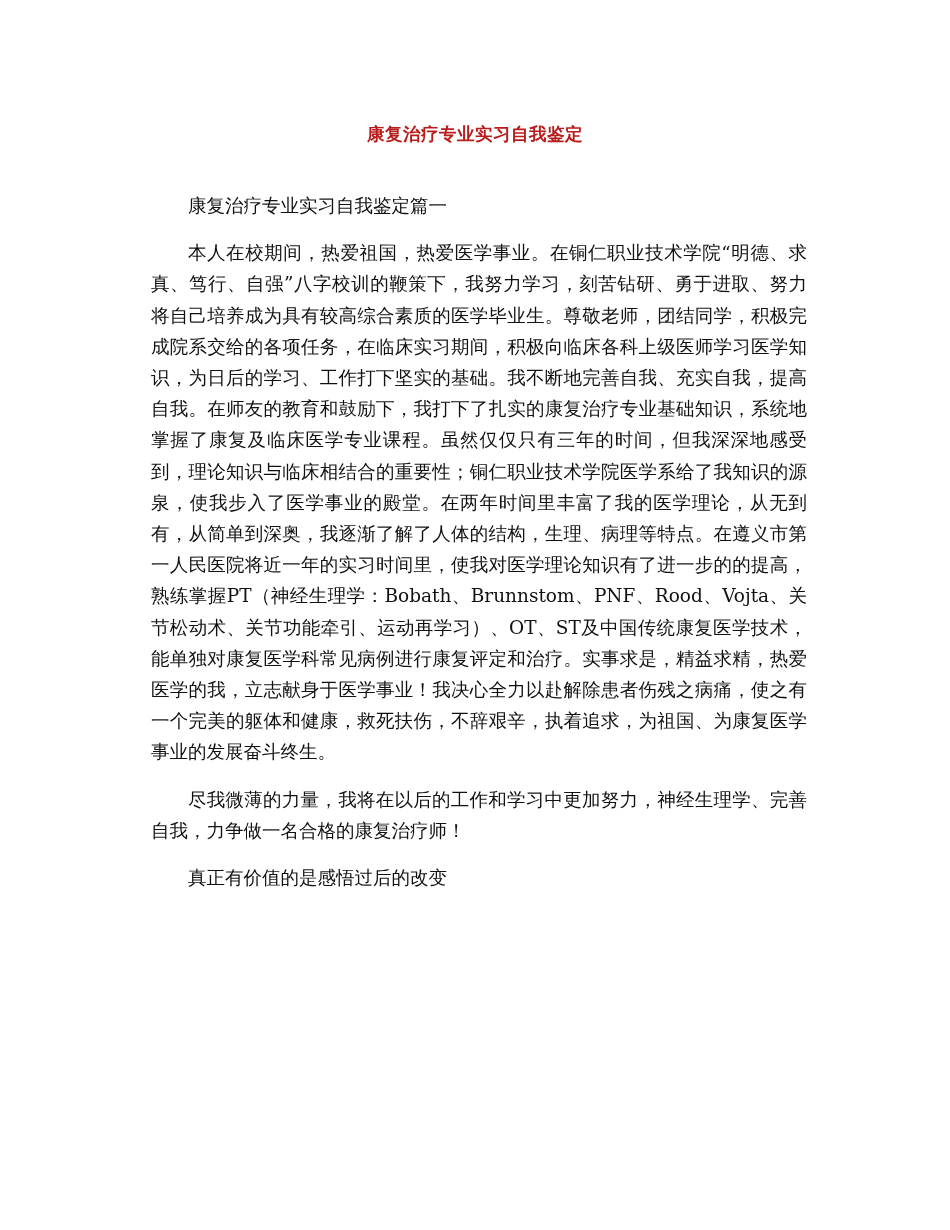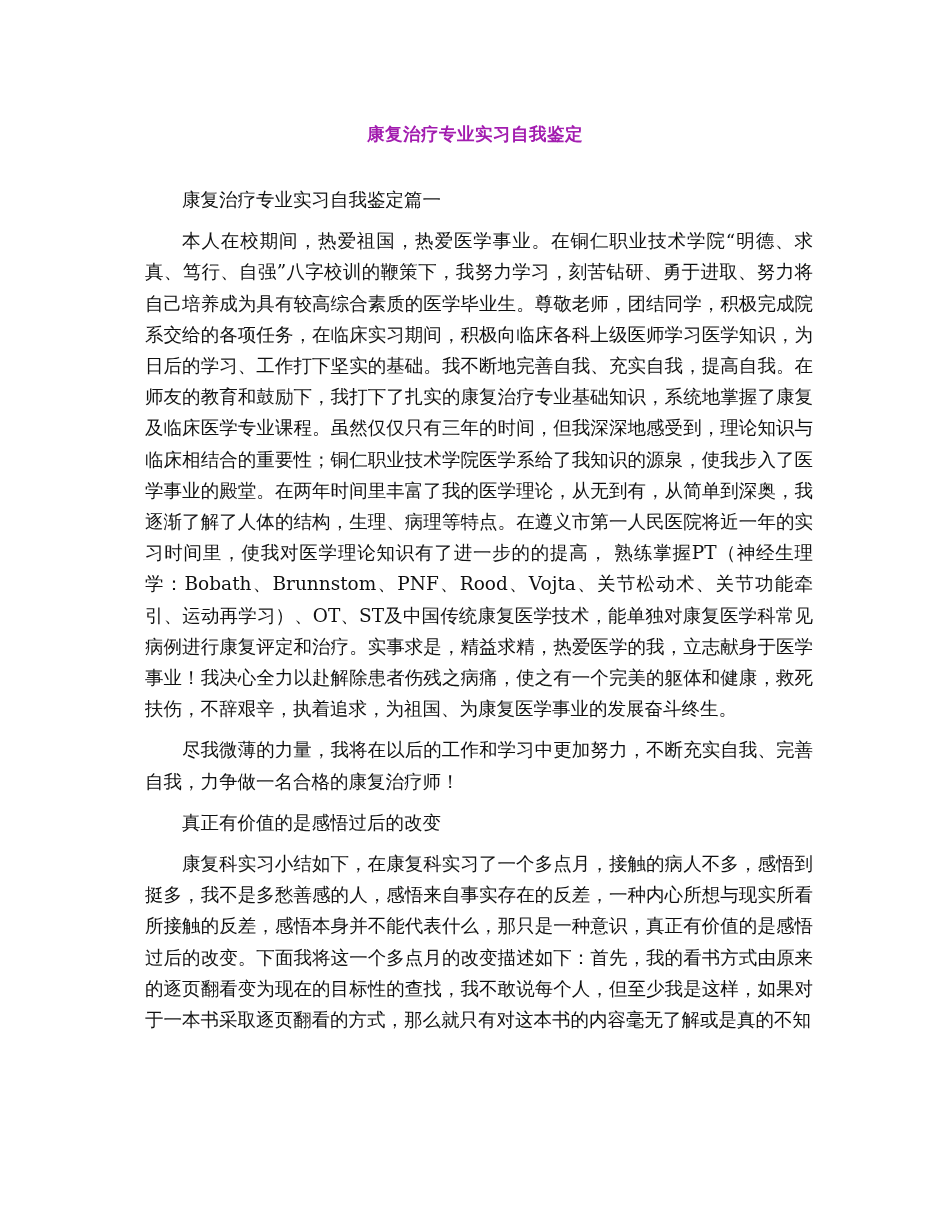--- a/index.html
+++ b/index.html
@@ -26,45 +26,44 @@
     .title {
       position: absolute;
       top: 122px;
       left: 0;
       width: 950px;
       text-align: center;
       font-family: "DejaVu Sans", "Liberation Sans", sans-serif;
       font-weight: bold;
       font-size: 17.5px;
       letter-spacing: 0.5px;
-      color: #a21caf;
+      color: #b91c1c;
     }
     .body-text {
       position: absolute;
       top: 174px;
       left: 135px;
       width: 688px;
       font-size: 18.5px;
       line-height: 31.2px;
       text-align: justify;
       text-justify: inter-character;
     }
     .body-text p {
-      margin: 10px;
+      margin: 16px;
       text-indent: 2em;
     }
     .body-text p.heading {
       text-indent: 2em;
     }
   </style>
 </head>
 <body>
 
 <div class="page">
   <div class="title">康复治疗专业实习自我鉴定</div>
   <div class="body-text">
     <p class="heading">康复治疗专业实习自我鉴定篇一</p>
     <p>本人在校期间，热爱祖国，热爱医学事业。在铜仁职业技术学院“明德、求真、笃行、自强”八字校训的鞭策下，我努力学习，刻苦钻研、勇于进取、努力将自己培养成为具有较高综合素质的医学毕业生。尊敬老师，团结同学，积极完成院系交给的各项任务，在临床实习期间，积极向临床各科上级医师学习医学知识，为日后的学习、工作打下坚实的基础。我不断地完善自我、充实自我，提高自我。在师友的教育和鼓励下，我打下了扎实的康复治疗专业基础知识，系统地掌握了康复及临床医学专业课程。虽然仅仅只有三年的时间，但我深深地感受到，理论知识与临床相结合的重要性；铜仁职业技术学院医学系给了我知识的源泉，使我步入了医学事业的殿堂。在两年时间里丰富了我的医学理论，从无到有，从简单到深奥，我逐渐了解了人体的结构，生理、病理等特点。在遵义市第一人民医院将近一年的实习时间里，使我对医学理论知识有了进一步的的提高， 熟练掌握PT（神经生理学：Bobath、Brunnstom、PNF、Rood、Vojta、关节松动术、关节功能牵引、运动再学习）、OT、ST及中国传统康复医学技术，能单独对康复医学科常见病例进行康复评定和治疗。实事求是，精益求精，热爱医学的我，立志献身于医学事业！我决心全力以赴解除患者伤残之病痛，使之有一个完美的躯体和健康，救死扶伤，不辞艰辛，执着追求，为祖国、为康复医学事业的发展奋斗终生。</p>
-    <p>尽我微薄的力量，我将在以后的工作和学习中更加努力，不断充实自我、完善自我，力争做一名合格的康复治疗师！</p>
+    <p>尽我微薄的力量，我将在以后的工作和学习中更加努力，神经生理学、完善自我，力争做一名合格的康复治疗师！</p>
     <p class="heading">真正有价值的是感悟过后的改变</p>
-    <p>康复科实习小结如下，在康复科实习了一个多点月，接触的病人不多，感悟到挺多，我不是多愁善感的人，感悟来自事实存在的反差，一种内心所想与现实所看所接触的反差，感悟本身并不能代表什么，那只是一种意识，真正有价值的是感悟过后的改变。下面我将这一个多点月的改变描述如下：首先，我的看书方式由原来的逐页翻看变为现在的目标性的查找，我不敢说每个人，但至少我是这样，如果对于一本书采取逐页翻看的方式，那么就只有对这本书的内容毫无了解或是真的不知</p>
   </div>
 </div>
 
 </body></html>

